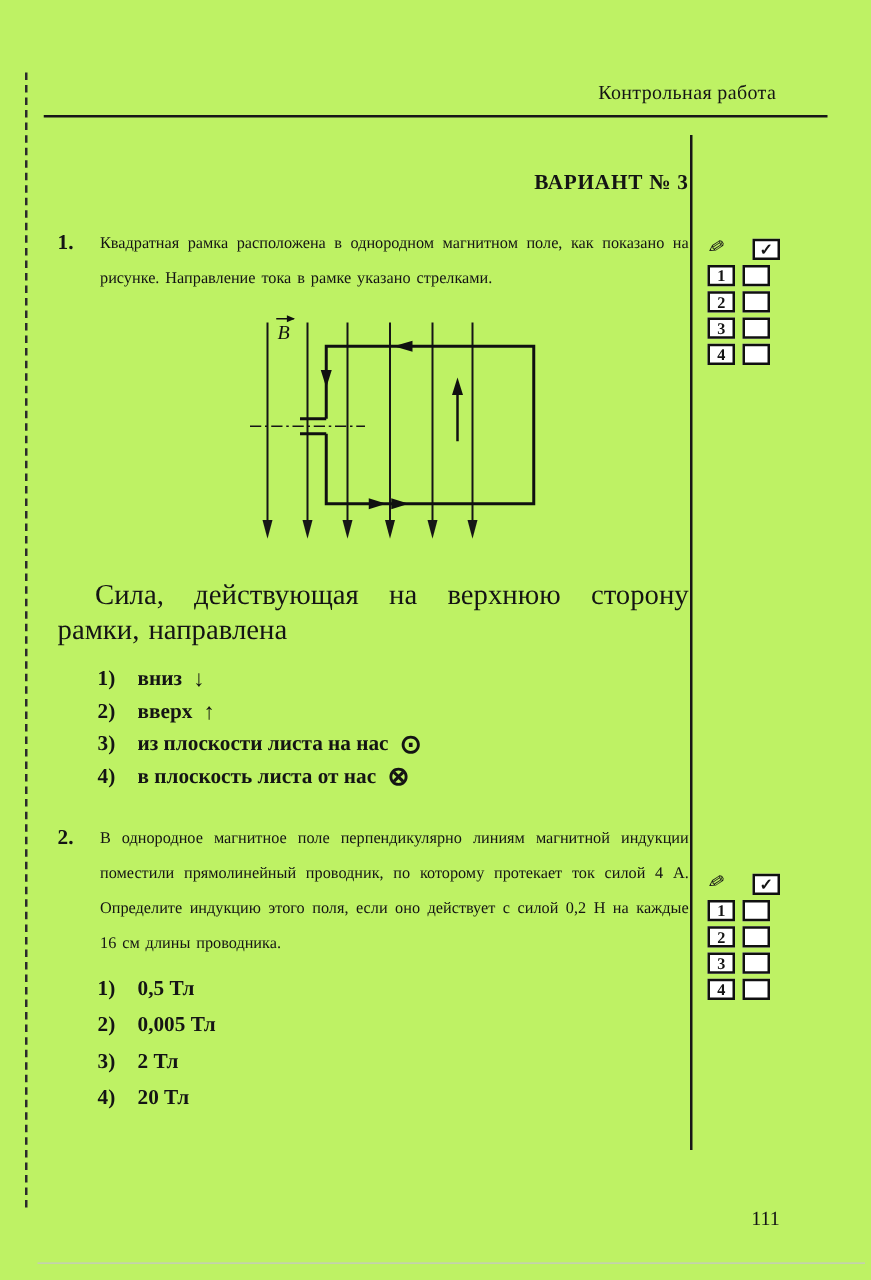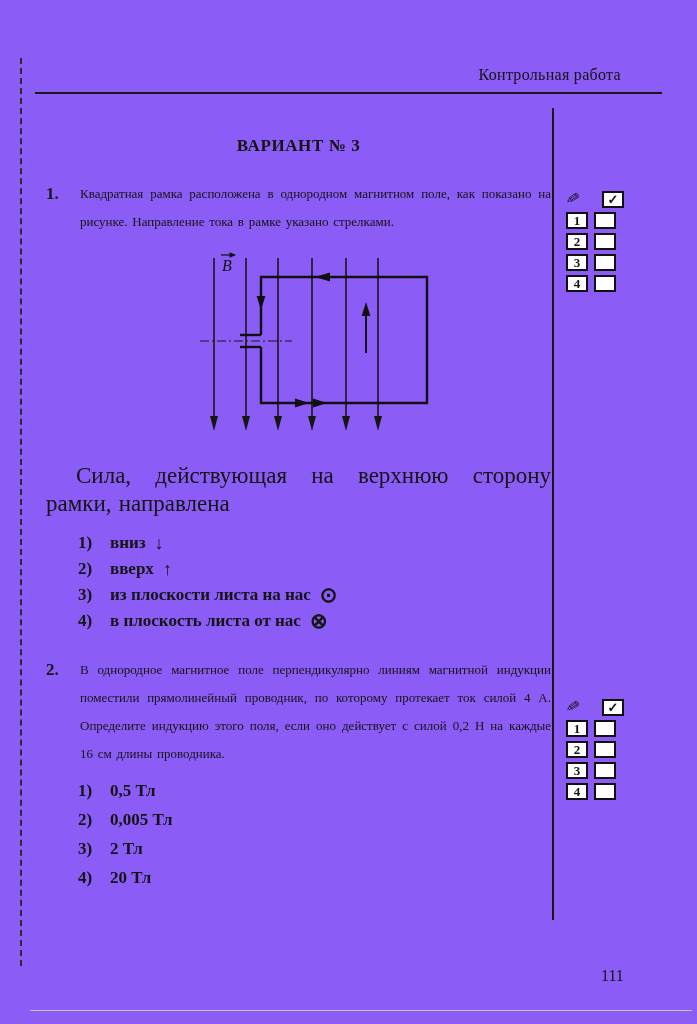--- a/index.html
+++ b/index.html
@@ -1,20 +1,20 @@
 <!DOCTYPE html>
 <html><head>
 <meta charset="utf-8">
 <style>
   * { box-sizing: border-box; }
   html, body { margin: 0; padding: 0; background: #e9e9e9; }
   .page {
     position: relative;
     width: 697px; height: 1024px;
-    background: #8b5cf6;
+    background: #bef264;
     font-family: "Liberation Serif", serif;
     color: #141414;
     overflow: hidden;
   }
   .cut-line {
     position: absolute; left: 20px; top: 58px;
     height: 908px; width: 0;
     border-left: 2px dashed #2b2b2b;
   }
   .header-title {
@@ -24,21 +24,21 @@
   .header-rule {
     position: absolute; left: 35px; top: 92px;
     width: 627px; height: 2px; background: #171717;
   }
   .v-divider {
     position: absolute; left: 552px; top: 108px;
     width: 2px; height: 812px; background: #171717;
   }
   .content { position: absolute; left: 46px; top: 120px; width: 505px; }
   .variant-title {
-    margin: 16px 0 0; text-align: center;
+    margin: 16px 0 0; text-align: right;
     font-size: 17px; font-weight: bold; letter-spacing: 0.6px;
   }
   .problem { display: flex; margin-top: 24px; }
   .p-num { width: 34px; font-weight: bold; font-size: 17px; line-height: 28px; }
   .p-text {
     flex: 1; margin: 0; font-size: 13px; line-height: 28px;
     text-align: justify; word-spacing: 1.5px;
   }
   .figure-wrap { margin: 14px 0 0 148px; height: 192px; }
   .question {

